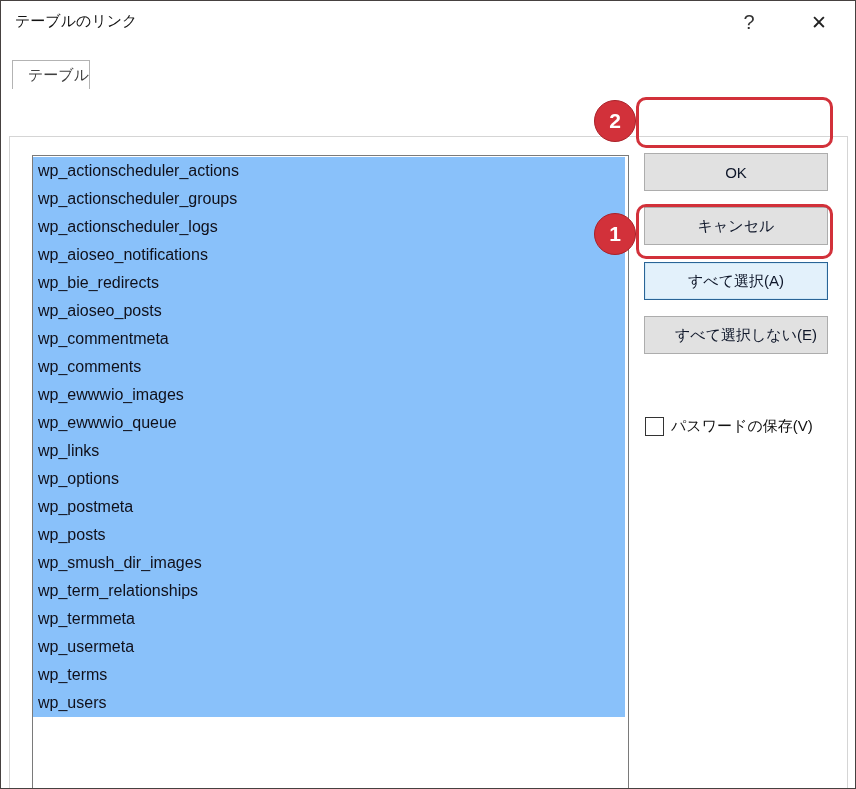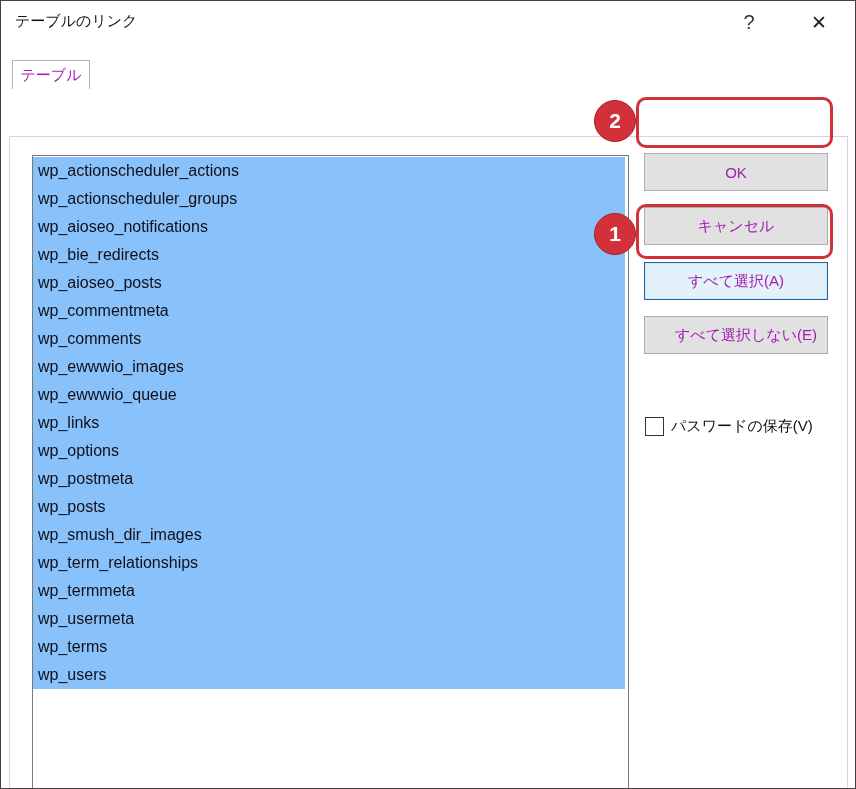--- a/index.html
+++ b/index.html
@@ -17,40 +17,40 @@
     position:absolute;top:4px;width:40px;height:34px;background:transparent;border:none;
     display:flex;align-items:center;justify-content:center;cursor:default;padding:0;
   }
   .help-btn{left:728px;}
   .close-btn{left:798px;}
   .help-glyph{font-size:20px;color:#333;}
   .close-glyph{font-size:19px;color:#222;font-weight:300;}
   .tab{
     position:absolute;left:11px;top:59px;width:78px;height:29px;z-index:2;
     background:#fff;border:1px solid #b3b3b3;border-bottom:none;
-    font-size:15px;color:#a21caf;text-align:center;line-height:28px;
+    font-size:15px;color:#404040;text-align:right;line-height:28px;
   }
   .tab-page{
     position:absolute;left:8px;top:87px;width:839px;height:784px;
     background:#fff;border:1px solid #d5d5d5;margin-top:48px;
   }
   .listbox{
     position:absolute;left:22px;top:18px;width:597px;height:645px;
     background:#fff;border:1px solid #7a7a7a;overflow:hidden;padding-top:1px;
   }
   .list-item{
     height:28px;line-height:28px;font-size:16px;color:#10101a;
     padding-left:5px;margin-right:3px;
     background:var(--sel-color,#89c1fa);
     white-space:nowrap;overflow:hidden;
   }
   .btn{
     position:absolute;left:634px;width:184px;height:38px;
     background:#e1e1e1;border:1px solid #adadad;
-    font-size:15px;color:#a21caf;cursor:default;padding:0;
+    font-size:15px;color:#0f172a;cursor:default;padding:0;
   }
   .btn-ok{top:16px;}
   .btn-cancel{top:70px;}
   .btn-select-all{
     top:125px;background:#e3f1fb;
     border:1px solid var(--focus-border,#2a6496);
     box-shadow:inset 0 0 0 1px #cfe8f8;
   }
   .btn-deselect-all{top:179px;padding-left:20px;}
   .checkbox-row{
@@ -92,20 +92,21 @@
 
   <div class="tab">
     <span>テーブル</span>
   </div>
 
   <div class="tab-page">
 
     <div class="listbox">
         <div class="list-item">wp_actionscheduler_actions</div>
         <div class="list-item">wp_actionscheduler_groups</div>
+        <div class="list-item">wp_actionscheduler_logs</div>
         <div class="list-item">wp_aioseo_notifications</div>
         <div class="list-item">wp_bie_redirects</div>
         <div class="list-item">wp_aioseo_posts</div>
         <div class="list-item">wp_commentmeta</div>
         <div class="list-item">wp_comments</div>
         <div class="list-item">wp_ewwwio_images</div>
         <div class="list-item">wp_ewwwio_queue</div>
         <div class="list-item">wp_links</div>
         <div class="list-item">wp_options</div>
         <div class="list-item">wp_postmeta</div>

